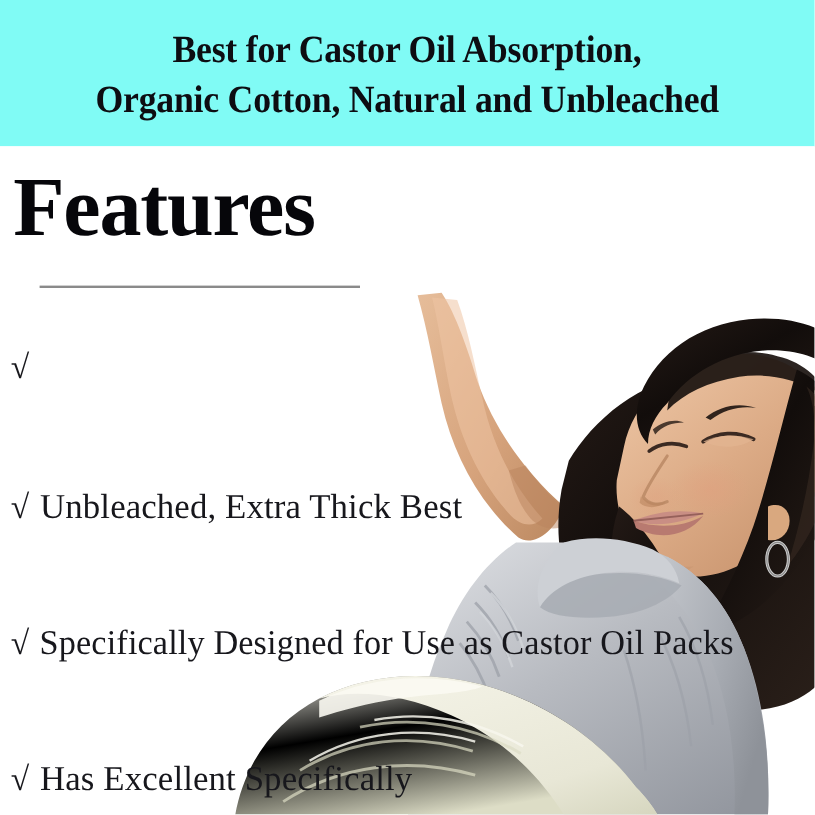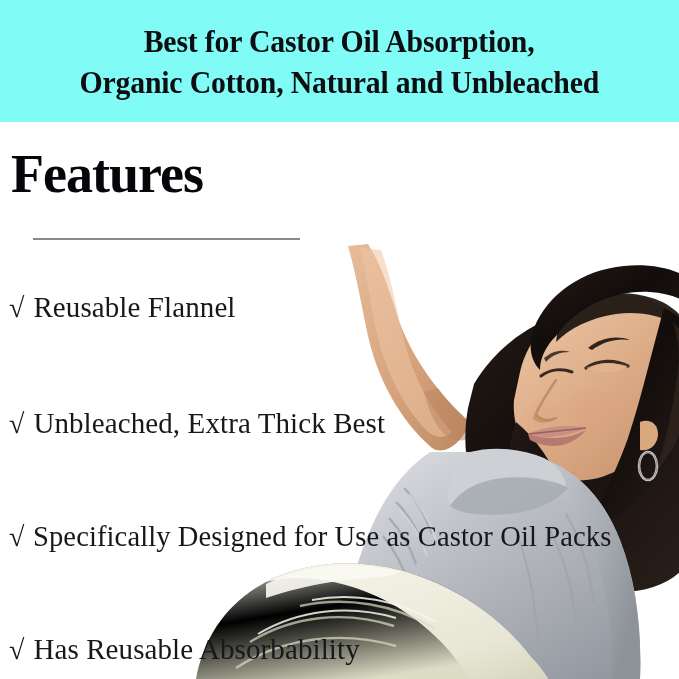--- a/index.html
+++ b/index.html
@@ -74,21 +74,21 @@
     width: 679px;
     height: 557px;
   }
 
   .page-title {
     position: absolute;
     left: 11px;
     top: 8px;
     font-family: "Liberation Serif", "DejaVu Serif", serif;
     font-weight: bold;
-    font-size: 54px;
+    font-size: 70px;
     line-height: 88px;
     color: #06060a;
     letter-spacing: -1px;
     white-space: nowrap;
   }
 
   .title-rule {
     position: absolute;
     left: 33px;
     top: 116px;
@@ -315,34 +315,33 @@
 
   <div class="content">
 
     <div class="page-title">Features</div>
     <div class="title-rule"></div>
 
     <ul class="feature-list">
 
       <li class="feature-item fi-0">
         <span class="tick">√</span>
-        <span class="ftext">Reusable Flannel</span>
       </li>
 
       <li class="feature-item fi-1">
         <span class="tick">√</span>
         <span class="ftext">Unbleached, Extra Thick Best</span>
       </li>
 
       <li class="feature-item fi-2">
         <span class="tick">√</span>
         <span class="ftext">Specifically Designed for Use as Castor Oil Packs</span>
       </li>
 
       <li class="feature-item fi-3">
         <span class="tick">√</span>
-        <span class="ftext">Has Reusable Absorbability</span>
+        <span class="ftext">Has Excellent Specifically</span>
       </li>
 
     </ul>
   </div>
 
 </div>
 
 </body></html>

